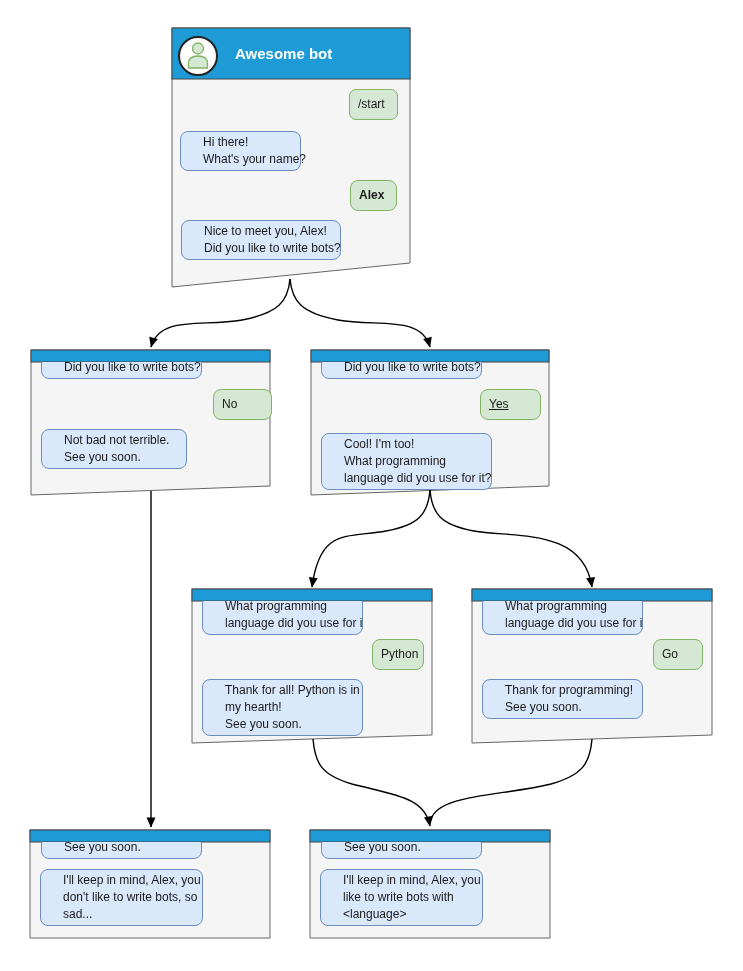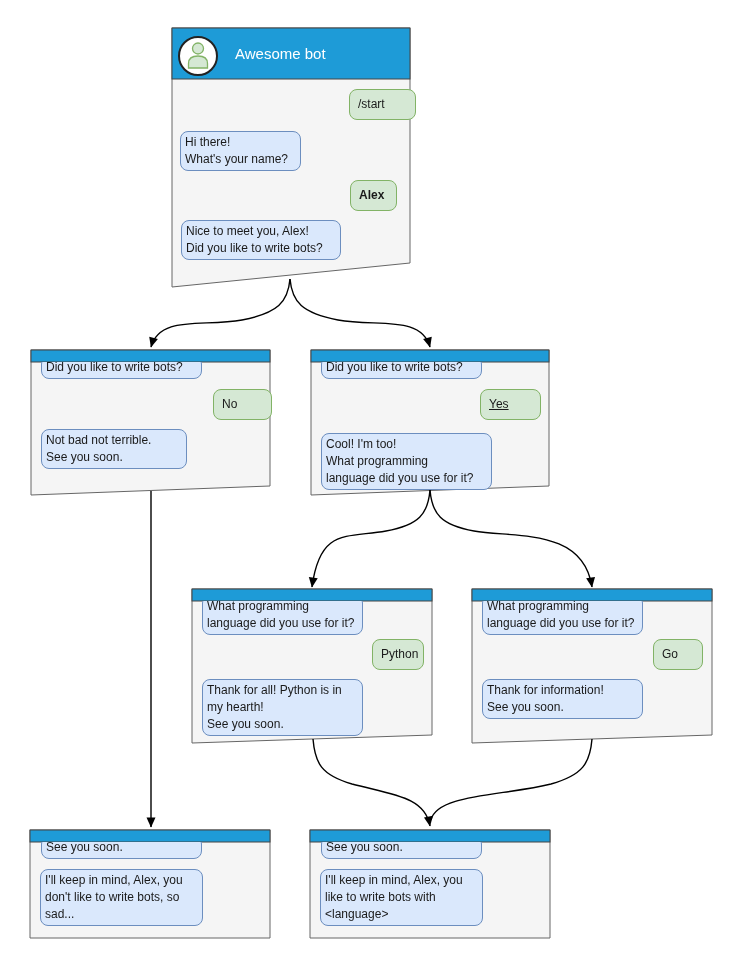--- a/index.html
+++ b/index.html
@@ -4,27 +4,27 @@
 <style>
   html,body{margin:0;padding:0;background:#ffffff;}
   #canvas{
     position:relative;width:743px;height:971px;background:#ffffff;
     font-family:"Liberation Sans",sans-serif;overflow:hidden;
   }
   #diagram-svg{position:absolute;left:0;top:0;}
   .bubble{
     position:absolute;box-sizing:border-box;border-radius:8px;
     font-size:12px;line-height:17px;color:#1a1a1a;
-    padding:2px 4px;white-space:pre;
+    padding:2px 22px;white-space:pre;
   }
   .bot{background:#dae8fc;border:1px solid #6c8ebf;}
   .user{background:#d5e8d4;border:1px solid #82b366;padding:6px 6px 6px 8px;}
   .quote{clip-path:inset(6px 0 0 0);}
   .win-title{
-    position:absolute;color:#ffffff;font-weight:normal;font-size:15px;text-align:center;
+    position:absolute;color:#ffffff;font-weight:bold;font-size:15px;text-align:center;
   }
 </style>
 </head>
 <body>
 
 <div id="canvas">
 
   <svg id="diagram-svg" width="743" height="971" viewBox="0 0 743 971">
     <defs>
       <marker id="arrow" viewBox="0 0 12 12" refX="10.5" refY="6" markerWidth="12" markerHeight="12" orient="auto" markerUnits="userSpaceOnUse">
@@ -62,21 +62,21 @@
       <path d="M 430 490 C 428 514 419 525 386 531 C 346 538 320 528 312 587" marker-end="url(#arrow)"></path>
       <path d="M 430 490 C 432 514 441 525 474 531 C 516 538 583 528 592 587" marker-end="url(#arrow)"></path>
       <path d="M 151 491 L 151 827" marker-end="url(#arrow)"></path>
       <path d="M 313 739 C 315 763 321 775 352 784 C 394 795 425 797 430 826" marker-end="url(#arrow)"></path>
       <path d="M 592 739 C 590 763 583 775 551 784 C 503 796 437 794 431 820"></path>
     </g>
   </svg>
 
   <div>
     <div class="win-title" style="left:235px;top:28px;height:51px;line-height:51px;">Awesome bot</div>
-    <div class="bubble user" style="left:349px;top:89px;width:67px;">/start</div>
+    <div class="bubble user" style="left:349px;top:89px;width:49px;border-radius:7px;">/start</div>
     <div class="bubble bot" style="left:180px;top:131px;width:121px;">Hi there!
 What's your name?</div>
     <div class="bubble user" style="left:350px;top:180px;width:47px;font-weight:bold;">Alex</div>
     <div class="bubble bot" style="left:181px;top:220px;width:160px;">Nice to meet you, Alex!
 Did you like to write bots?</div>
   </div>
 
   <div>
     <div class="bubble bot quote" style="left:41px;top:356px;width:161px;">Did you like to write bots?</div>
     <div class="bubble user" style="left:213px;top:389px;width:59px;">No</div>
@@ -98,21 +98,21 @@
     <div class="bubble user" style="left:372px;top:639px;width:52px;">Python</div>
     <div class="bubble bot" style="left:202px;top:679px;width:161px;">Thank for all! Python is in
 my hearth!
 See you soon.</div>
   </div>
 
   <div>
     <div class="bubble bot quote" style="left:482px;top:595px;width:161px;">What programming
 language did you use for it?</div>
     <div class="bubble user" style="left:653px;top:639px;width:50px;">Go</div>
-    <div class="bubble bot" style="left:482px;top:679px;width:161px;">Thank for information!
+    <div class="bubble bot" style="left:482px;top:679px;width:161px;">Thank for programming!
 See you soon.</div>
   </div>
 
   <div>
     <div class="bubble bot quote" style="left:41px;top:836px;width:161px;">See you soon.</div>
     <div class="bubble bot" style="left:40px;top:869px;width:163px;">I'll keep in mind, Alex, you
 don't like to write bots, so
 sad...</div>
   </div>
 

